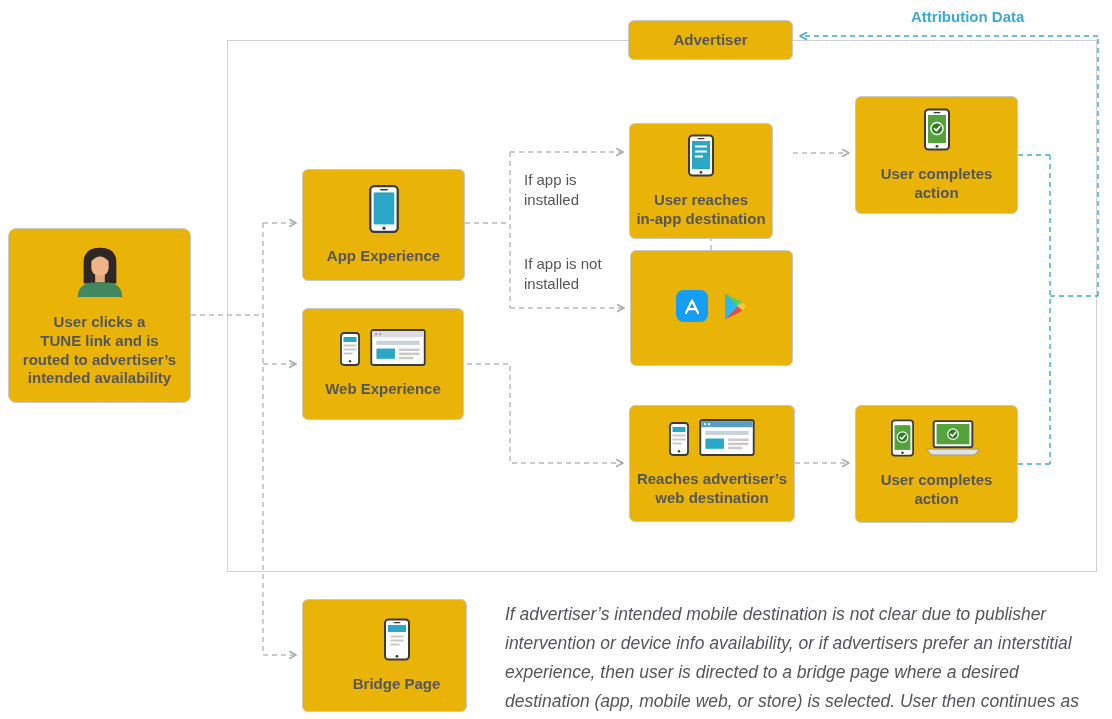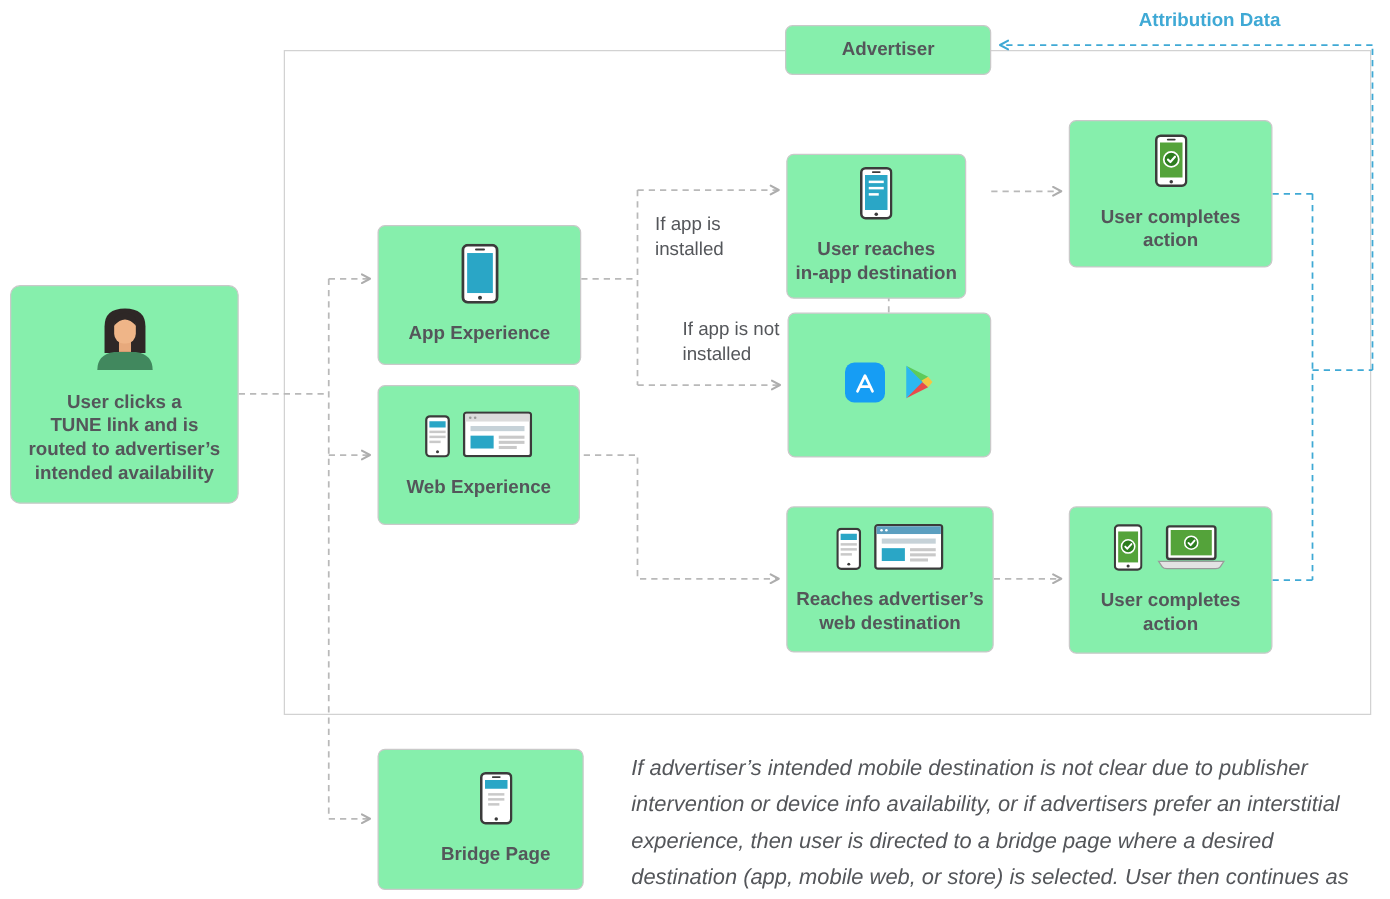--- a/index.html
+++ b/index.html
@@ -10,21 +10,21 @@
   }
   .frame {
     position: absolute; left: 227px; top: 40px; width: 868px; height: 530px;
     border: 1px solid #d2d2d2; z-index: 0; background: transparent;
   }
   svg.connectors {
     position: absolute; left: 0; top: 0; width: 1112px; height: 719px;
     z-index: 1; pointer-events: none;
   }
   .box {
-    position: absolute; z-index: 2; background: #86efac;
+    position: absolute; z-index: 2; background: #eab308;
     border: 1px solid #c9c9c9; border-radius: 6px;
     display: flex; flex-direction: column; align-items: center; justify-content: center;
     gap: 10px; text-align: center; box-sizing: border-box;
   }
   .box-label {
     font-weight: 700; font-size: 15px; line-height: 1.26;
     color: #54565a; white-space: pre-line;
   }
   .icon-row { display: flex; align-items: flex-end; gap: 10px; }
   .cond {
@@ -94,21 +94,21 @@
 routed to advertiser’s
 intended availability</span>
 </div>
 
 <div class="box" style="left:628px; top:20px; width:165px; height:40px;">
   <span class="box-label">Advertiser</span>
 </div>
 
 <div class="attribution">Attribution Data</div>
 
-<div class="box" style="left:302px; top:180px; width:163px; height:112px;">
+<div class="box" style="left:302px; top:169px; width:163px; height:112px;">
   <span>
     <svg width="30" height="48" viewBox="0 0 26 42">
       <rect x="1" y="1" width="24" height="40" rx="3.5" fill="#fff" stroke="#3b3b3b" stroke-width="2"></rect>
       <rect x="9.5" y="3.4" width="7" height="1.4" rx="0.7" fill="#3b3b3b"></rect>
       <rect x="4" y="6.5" width="18" height="28" fill="#2aa6c6"></rect>
       <circle cx="13" cy="37.8" r="1.4" fill="#3b3b3b"></circle>
     </svg>
   </span>
   <span class="box-label">App Experience</span>
 </div>
@@ -137,21 +137,21 @@
         <rect x="28" y="23" width="20" height="2.4" fill="#c9c9c9"></rect>
         <rect x="28" y="27" width="14" height="2.4" fill="#c9c9c9"></rect>
       </svg>
     </span>
   </span>
   <span class="box-label">Web Experience</span>
 </div>
 
 <div class="cond" style="left:524px; top:170px;">If app is
 installed</div>
-<div class="cond" style="left:524px; top:254px;margin-left:22px;">If app is not
+<div class="cond" style="left:524px; top:254px;">If app is not
 installed</div>
 
 <div class="box" style="left:629px; top:95px; width:144px; height:116px;margin-top:28px;">
   <span>
     <svg width="26" height="43" viewBox="0 0 26 42">
       <rect x="1" y="1" width="24" height="40" rx="3.5" fill="#fff" stroke="#3b3b3b" stroke-width="2"></rect>
       <rect x="9.5" y="3.4" width="7" height="1.4" rx="0.7" fill="#3b3b3b"></rect>
       <rect x="4" y="6.5" width="18" height="28" fill="#2aa6c6"></rect>
       <rect x="7" y="11" width="12" height="2" fill="#fff"></rect>
       <rect x="7" y="16" width="12" height="2" fill="#fff"></rect>

